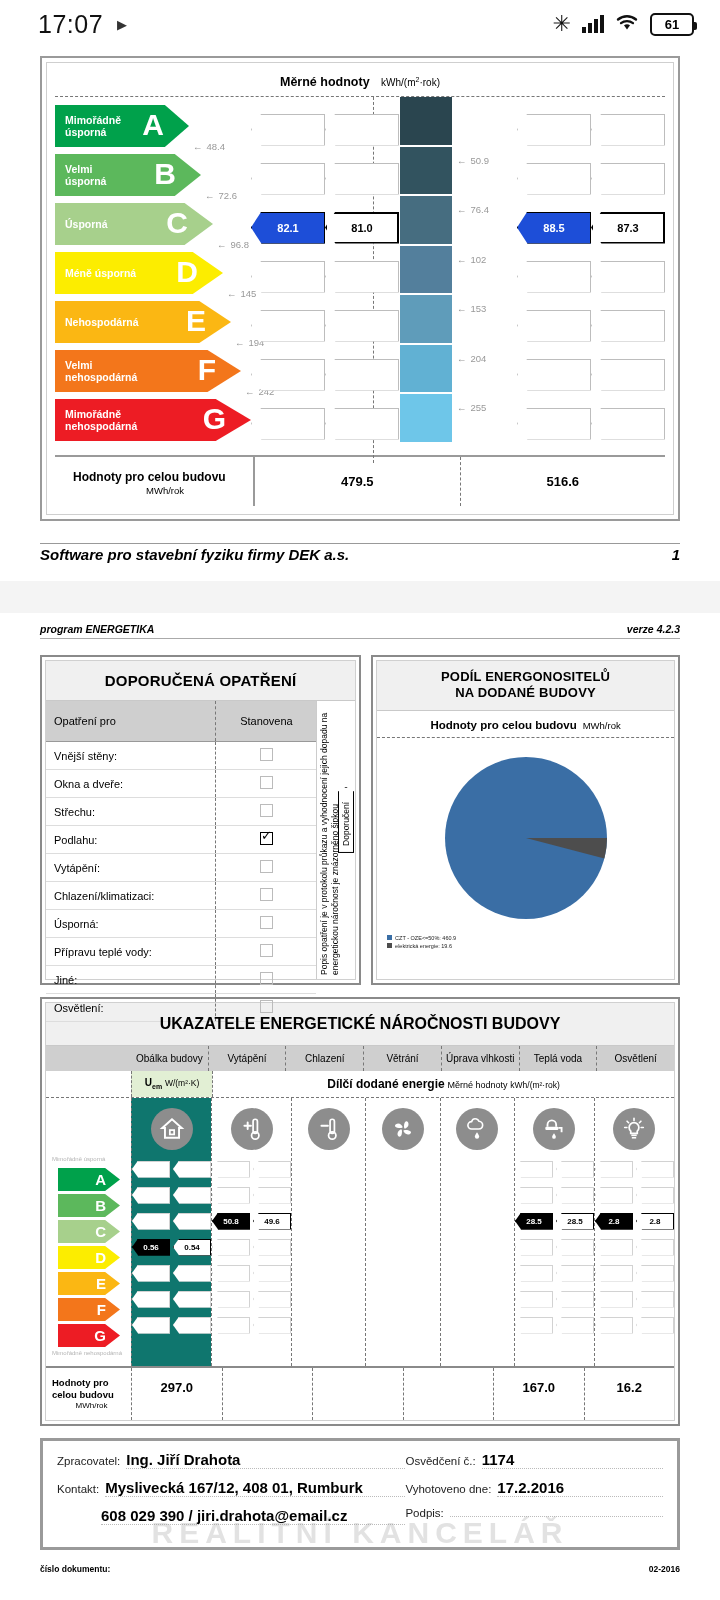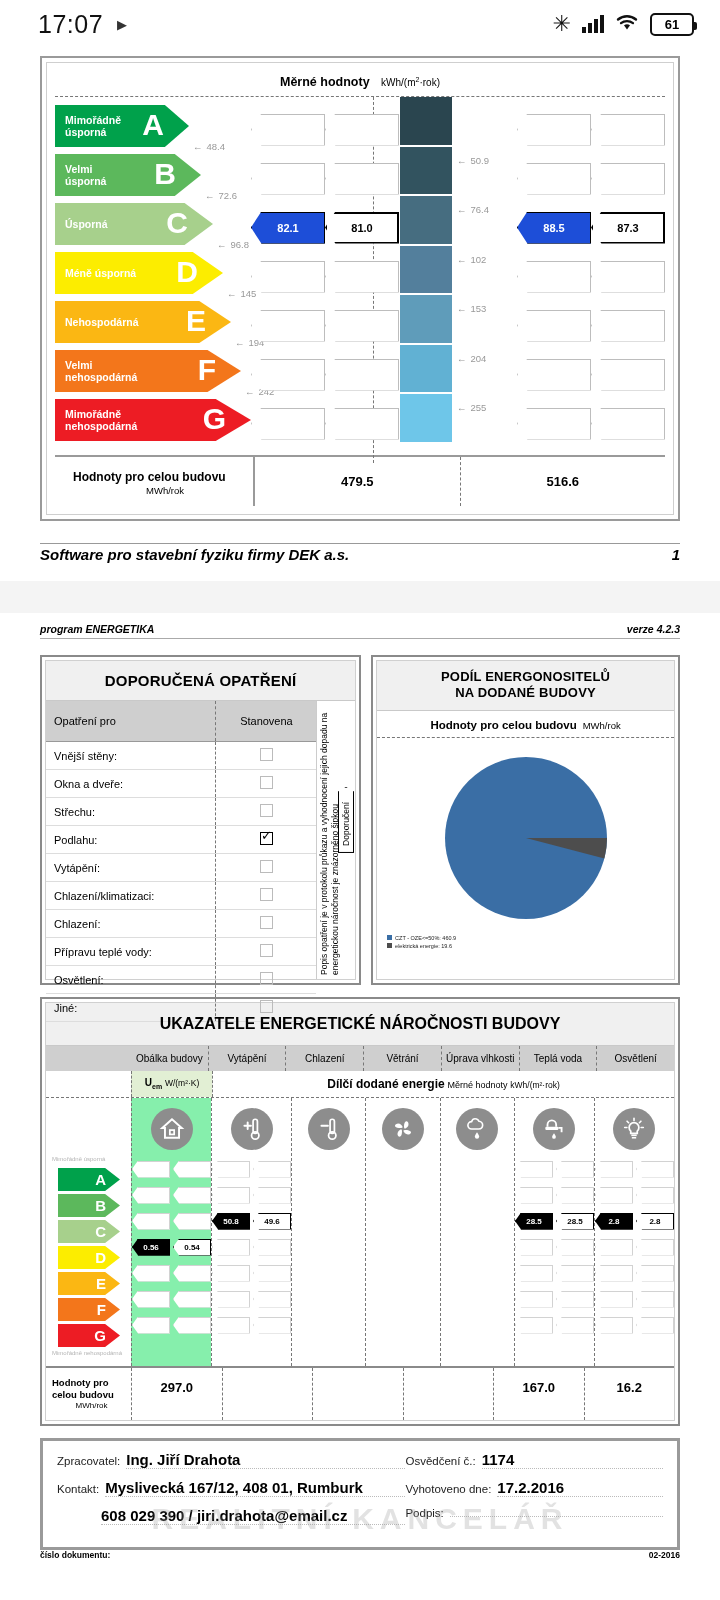--- a/index.html
+++ b/index.html
@@ -181,21 +181,21 @@
   .ind-body { display: flex; position: relative; }
   .ind-left { width: 85px; padding: 4px 0 4px 2px; position: relative; }
   .lfaint { font-size: 6px; color: #b5b5b5; padding-left: 4px; height: 12px; }
   .sarrow {
     height: 23px; margin-bottom: 3px; display:flex; align-items:center;
     justify-content: flex-end; padding-right: 14px;
     color: #fff; font-weight: bold; font-size: 15px;
     width: 62px; margin-left: 10px;
   }
   .ind-col { flex: 1; border-left: 1px dashed #777; padding: 4px 0; display:flex; flex-direction: column; align-items: center;}
-  .ind-col.env { background: #86efac; }
+  .ind-col.env { background: #0f766e; }
   .iconcell { height: 54px; display:flex; align-items:center; justify-content:center; }
   .cicon { width: 42px; height: 42px; border-radius: 50%; background: #8d8d8d; display:flex; align-items:center; justify-content:center; }
   .arow { height: 26px; display: flex; align-items: center; justify-content: center; gap: 3px; }
   .spent {
     width: 38px; height: 17px; background: #fff; border: 1px solid #d2d2d2;
     clip-path: polygon(16% 0, 100% 0, 100% 100%, 16% 100%, 0 50%);
     display:flex; align-items:center; justify-content:center;
     font-size: 8px; font-weight: bold;
   }
   .spent.f { background:#000; border-color:#000; color:#fff; }
@@ -208,21 +208,21 @@
 
   
   .sig-panel { margin-top: 12px; border: 3px solid #9a9a9a; background: #fff; padding: 10px 14px 12px; display: flex; position: relative;}
   .sig-l { flex: 1.15; }
   .sig-r { flex: .85; }
   .frow { display:flex; align-items: baseline; gap: 6px; margin-bottom: 10px; font-size: 11.5px;}
   .frow .k { color: #222; white-space: nowrap; }
   .frow .v { font-weight: bold; font-size: 15px; flex: 1; border-bottom: 1px dotted #bbb; }
   .frow .v.indent { margin-left: 44px; }
 
-  .doc-foot { display:flex; justify-content: space-between; font-size: 8.5px; font-weight: bold; }
+  .doc-foot { display:flex; justify-content: space-between; font-size: 8.5px; font-weight: bold; padding-top: 14px; }
 
   .wm {
     position: absolute; left: 50%; transform: translateX(-50%);
     bottom: 36px; font-size: 30px; letter-spacing: 6px; color: rgba(150,150,150,.28);
     font-weight: bold; white-space: nowrap; pointer-events: none;
   }
 </style>
 </head>
 <body>
 
@@ -498,33 +498,33 @@
                 </tr>
                 <tr>
                   <td>Vytápění:</td>
                   <td class="c2"><span class="cbx"></span></td>
                 </tr>
                 <tr>
                   <td>Chlazení/klimatizaci:</td>
                   <td class="c2"><span class="cbx"></span></td>
                 </tr>
                 <tr>
-                  <td>Chlazení:</td>
+                  <td>Úsporná:</td>
                   <td class="c2"><span class="cbx"></span></td>
                 </tr>
                 <tr>
                   <td>Přípravu teplé vody:</td>
                   <td class="c2"><span class="cbx"></span></td>
                 </tr>
                 <tr>
-                  <td>Osvětlení:</td>
+                  <td>Jiné:</td>
                   <td class="c2"><span class="cbx"></span></td>
                 </tr>
                 <tr>
-                  <td>Jiné:</td>
+                  <td>Osvětlení:</td>
                   <td class="c2"><span class="cbx"></span></td>
                 </tr>
               </tbody>
           </table>
           <div class="sidecol">
             <div class="vtext">Popis opatření je v protokolu průkazu a vyhodnocení jejich dopadu na energetickou náročnost je znázorněno šipkou</div>
             <div class="rec-arrow">Doporučení</div>
           </div>
         </div>
       </div>

